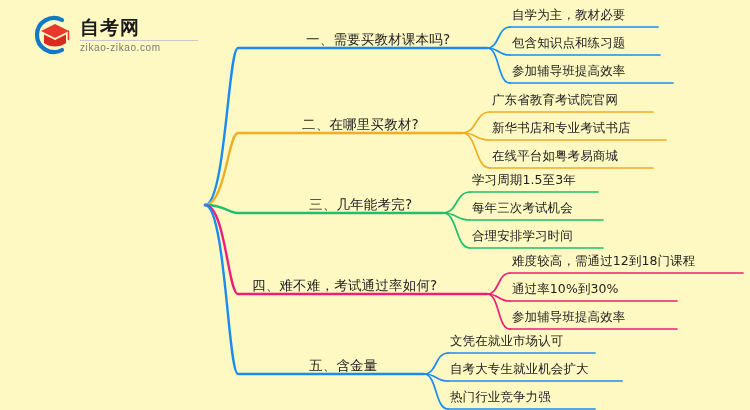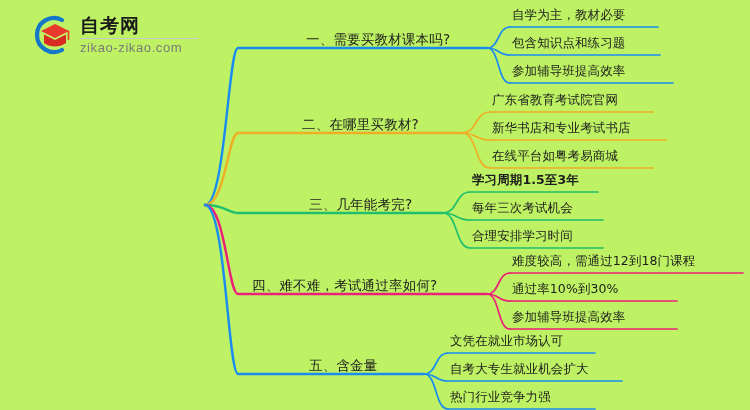--- a/index.html
+++ b/index.html
@@ -7,21 +7,21 @@
     margin: 0; padding: 0;
     width: 750px; height: 410px;
     background: #ffffff;
     font-family: "Liberation Sans", "DejaVu Sans", sans-serif;
     overflow: hidden;
   }
   #stage {
     position: relative;
     width: 750px;
     height: 410px;
-    background: #bef264;
+    background: #fef9c3;
   }
 
   
   #logo {
     position: absolute;
     left: 28px; top: 12px;
     width: 180px; height: 46px;
     display: flex;
     align-items: center;
   }
@@ -44,21 +44,21 @@
     letter-spacing: 1px;
     font-family: "DejaVu Sans", "Liberation Sans", sans-serif;
   }
   #logo-rule {
     width: 118px;
     height: 1px;
     background: #c9c9c9;
     margin: 3px 0 2px 0;
   }
   #logo-domain {
-    font-size: 13px;
+    font-size: 10px;
     color: #7a7a7a;
     letter-spacing: 0.6px;
     font-family: "Liberation Sans", sans-serif;
   }
 
   
   #wires {
     position: absolute;
     left: 0; top: 0;
     width: 750px; height: 410px;
@@ -151,21 +151,21 @@
   <div id="labels">
       <div class="node-label branch-label" style="left: 306px; top: 33px;">一、需要买教材课本吗?</div>
       <div class="node-label leaf-label" style="left: 512px; top: 9px;">自学为主，教材必要</div>
       <div class="node-label leaf-label" style="left: 512px; top: 37px;">包含知识点和练习题</div>
       <div class="node-label leaf-label" style="left: 512px; top: 65px;">参加辅导班提高效率</div>
       <div class="node-label branch-label" style="left: 302px; top: 118px;">二、在哪里买教材?</div>
       <div class="node-label leaf-label" style="left: 492px; top: 94px; font-family: Liberation Serif, serif;">广东省教育考试院官网</div>
       <div class="node-label leaf-label" style="left: 492px; top: 122px; font-family: Liberation Serif, serif;">新华书店和专业考试书店</div>
       <div class="node-label leaf-label" style="left: 492px; top: 150px;">在线平台如粤考易商城</div>
       <div class="node-label branch-label" style="left: 309px; top: 198px;">三、几年能考完?</div>
-      <div class="node-label leaf-label" style="left: 472px; top: 174px; font-weight: bold;">学习周期1.5至3年</div>
+      <div class="node-label leaf-label" style="left: 472px; top: 174px;">学习周期1.5至3年</div>
       <div class="node-label leaf-label" style="left: 472px; top: 202px;">每年三次考试机会</div>
       <div class="node-label leaf-label" style="left: 472px; top: 230px;">合理安排学习时间</div>
       <div class="node-label branch-label" style="left: 252px; top: 279px;">四、难不难，考试通过率如何?</div>
       <div class="node-label leaf-label" style="left: 512px; top: 255px;">难度较高，需通过12到18门课程</div>
       <div class="node-label leaf-label" style="left: 512px; top: 283px;">通过率10%到30%</div>
       <div class="node-label leaf-label" style="left: 512px; top: 311px;">参加辅导班提高效率</div>
       <div class="node-label branch-label" style="left: 309px; top: 359px;">五、含金量</div>
       <div class="node-label leaf-label" style="left: 450px; top: 335px;">文凭在就业市场认可</div>
       <div class="node-label leaf-label" style="left: 450px; top: 363px;">自考大专生就业机会扩大</div>
       <div class="node-label leaf-label" style="left: 450px; top: 391px;">热门行业竞争力强</div>

